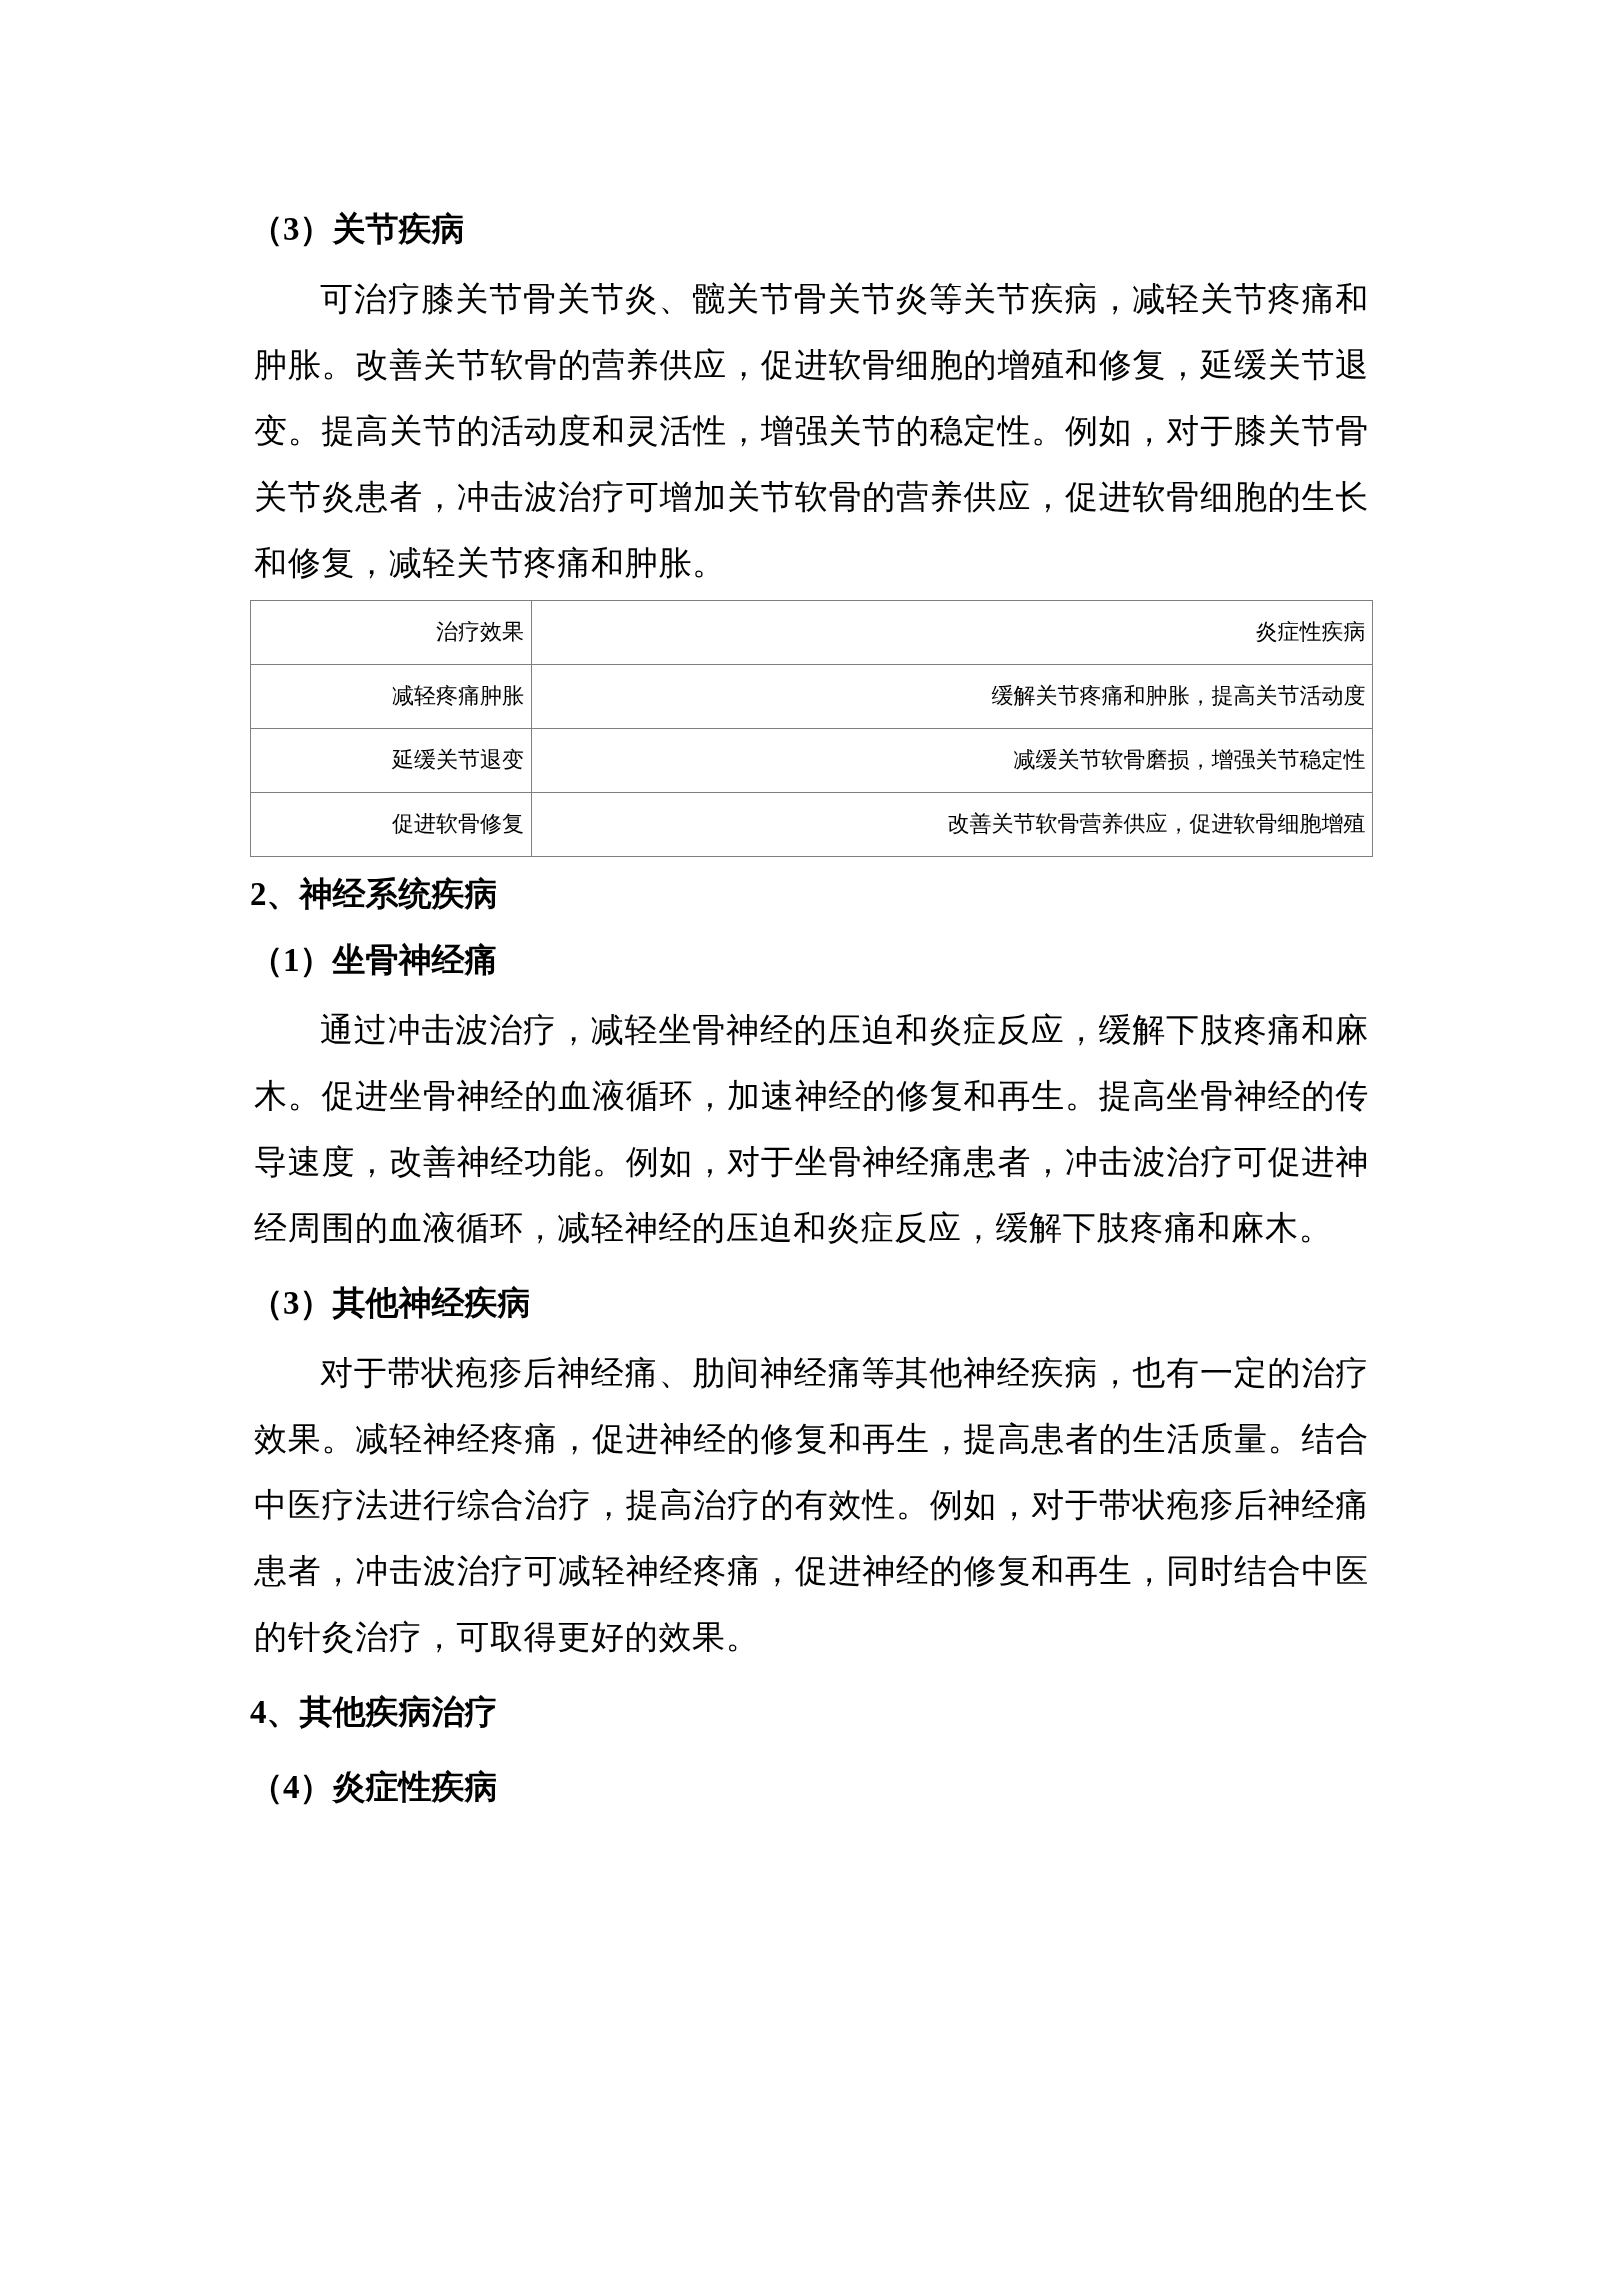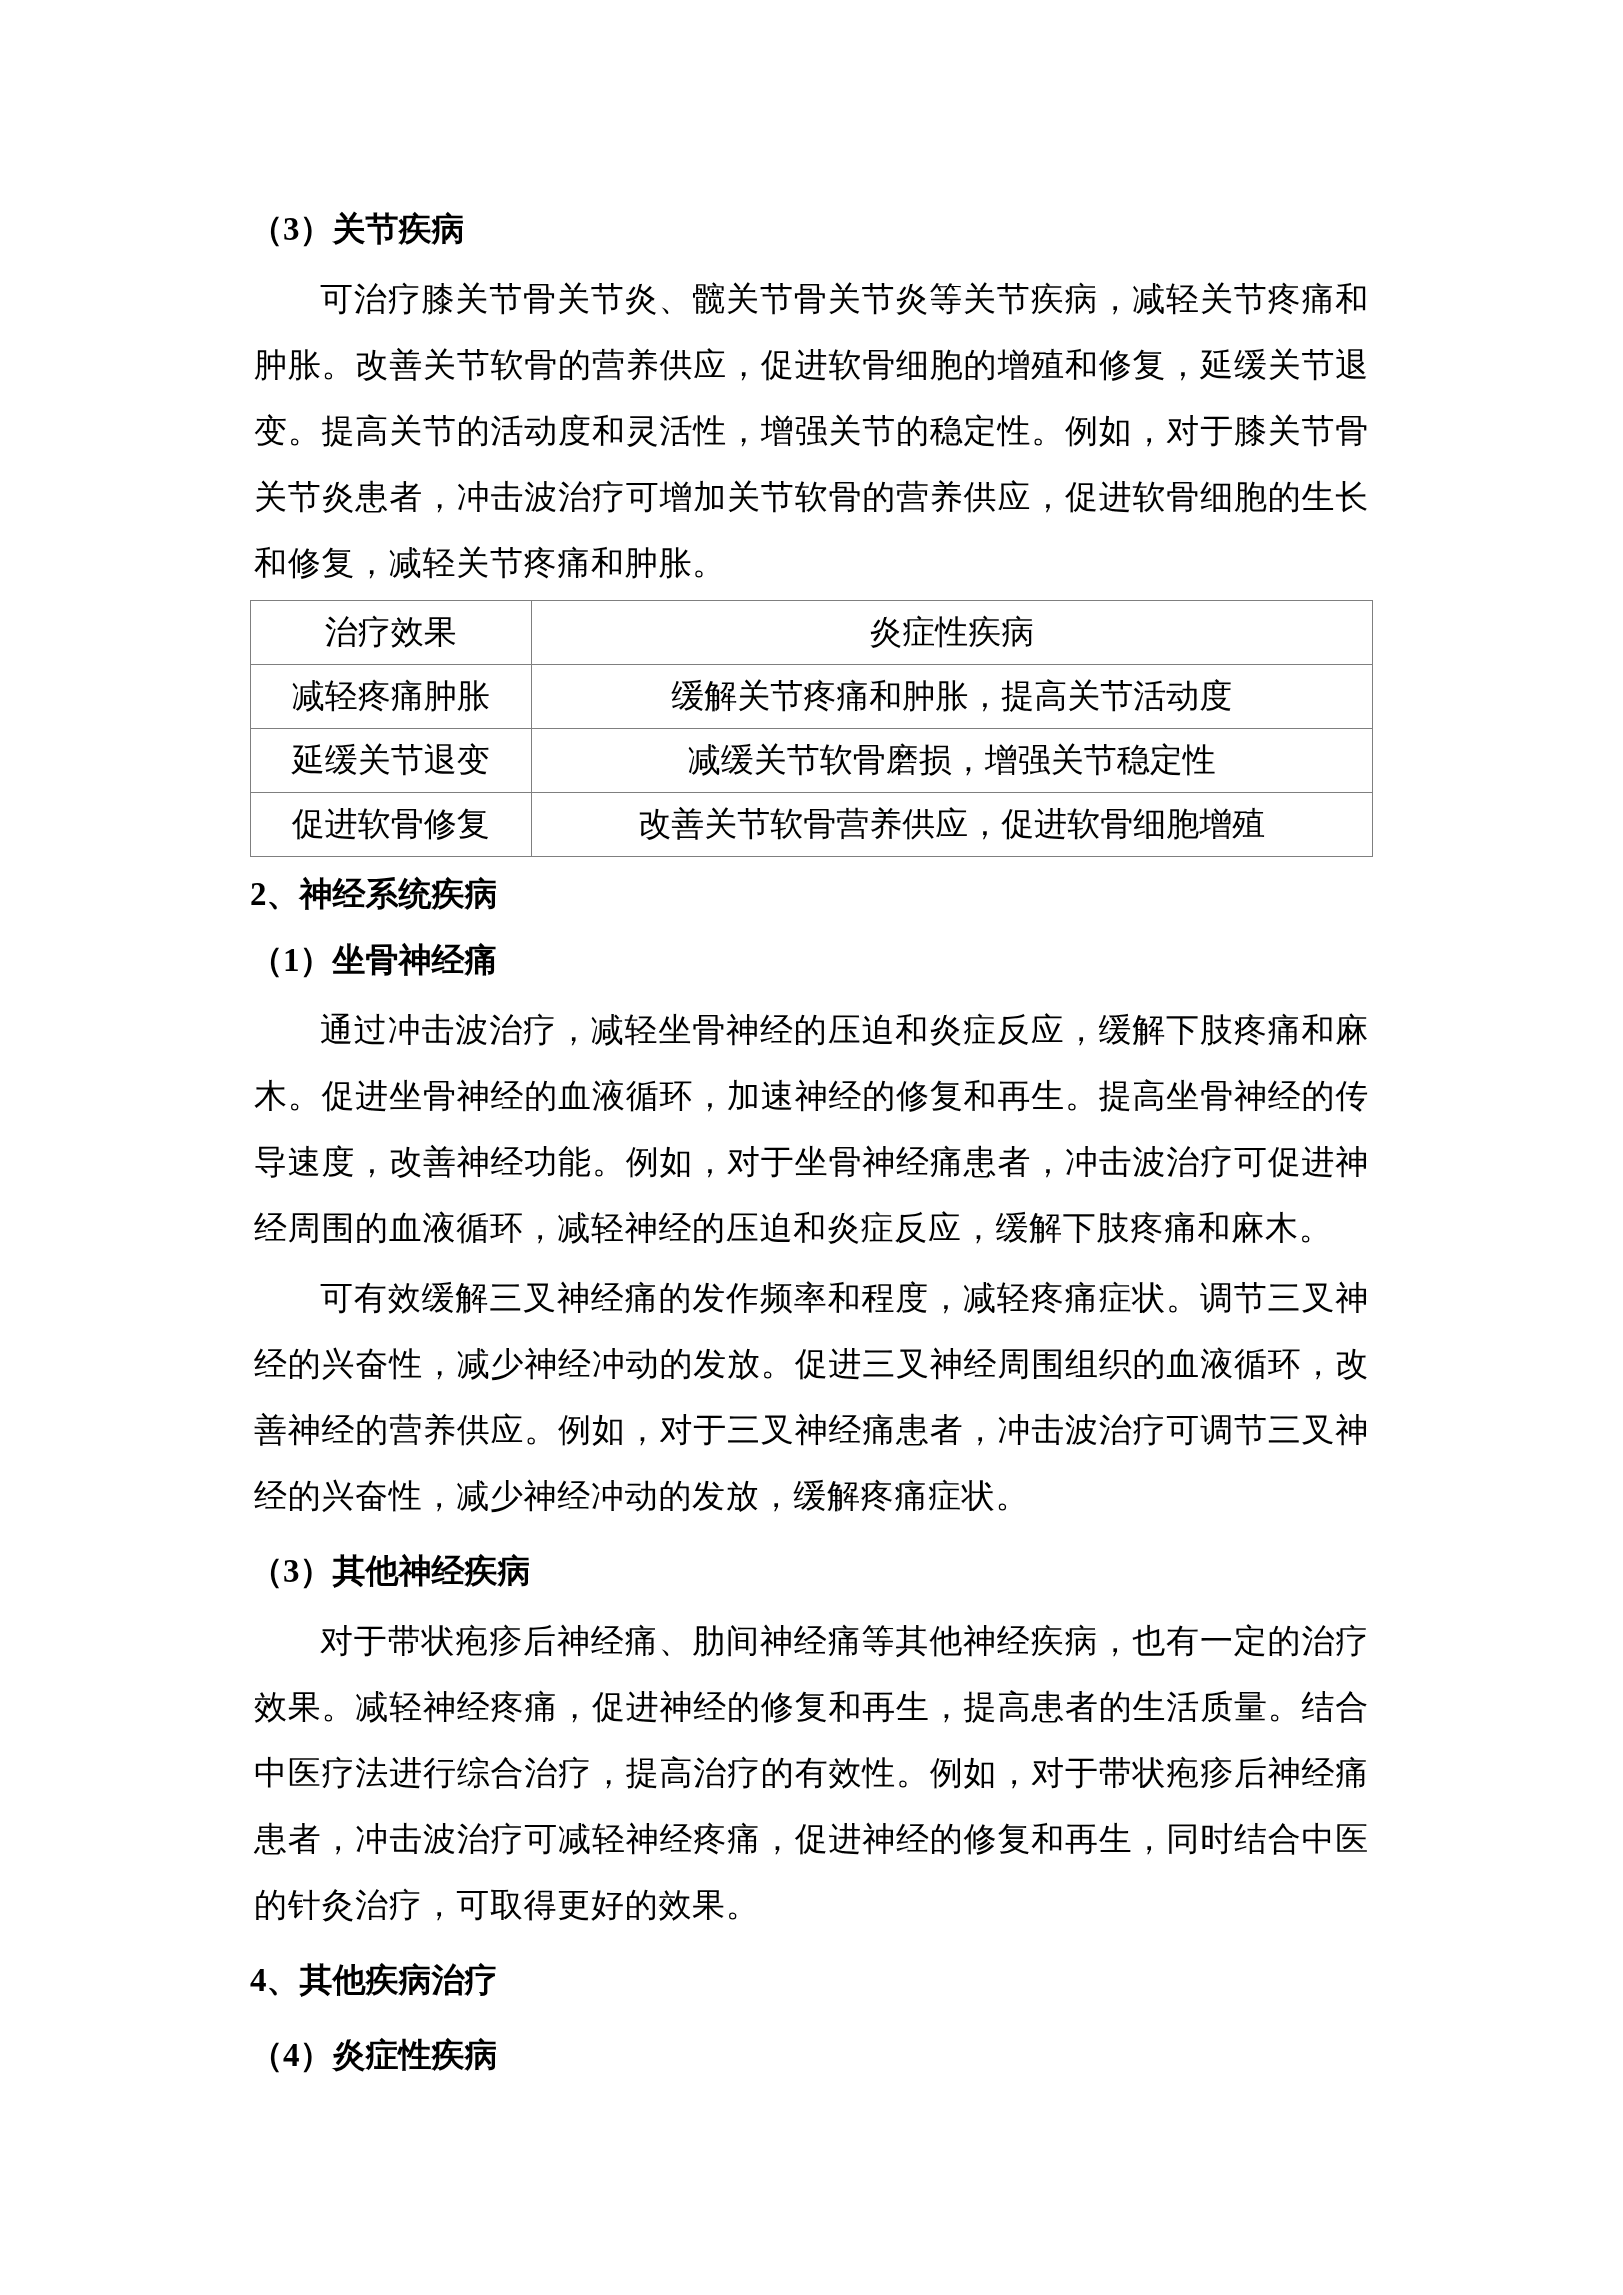--- a/index.html
+++ b/index.html
@@ -39,22 +39,22 @@
   table.doc-table {
     width: 100%;
     border-collapse: collapse;
     margin: 3.9px 0 3.9px 0;
     table-layout: fixed;
   }
   table.doc-table th,
   table.doc-table td {
     border: 1.3px solid #7f7f7f;
     font-weight: normal;
-    font-size: 33px;
-    text-align: center;
+    font-size: 22px;
+    text-align: right;
     vertical-align: middle;
     height: 63px;
     padding: 0 6.5px;
     line-height: 1.4;
   }
   table.doc-table .col-effect {
     width: 25%;
   }
 </style>
 </head>
@@ -93,21 +93,20 @@
     </tbody>
   </table>
 
   <h3 class="doc-heading">2、神经系统疾病</h3>
 
   <h3 class="doc-heading">（1）坐骨神经痛</h3>
 
   <p class="doc-paragraph">通过冲击波治疗，减轻坐骨神经的压迫和炎症反应，缓解下肢疼痛和麻木。促进坐骨神经的血液循环，加速神经的修复和再生。提高坐骨神经的传导速度，改善神经功能。例如，对于坐骨神经痛患者，冲击波治疗可促进神经周围的血液循环，减轻神经的压迫和炎症反应，缓解下肢疼痛和麻木。</p>
 
 
-  <p class="doc-paragraph">可有效缓解三叉神经痛的发作频率和程度，减轻疼痛症状。调节三叉神经的兴奋性，减少神经冲动的发放。促进三叉神经周围组织的血液循环，改善神经的营养供应。例如，对于三叉神经痛患者，冲击波治疗可调节三叉神经的兴奋性，减少神经冲动的发放，缓解疼痛症状。</p>
 
   <h3 class="doc-heading spaced">（3）其他神经疾病</h3>
 
   <p class="doc-paragraph">对于带状疱疹后神经痛、肋间神经痛等其他神经疾病，也有一定的治疗效果。减轻神经疼痛，促进神经的修复和再生，提高患者的生活质量。结合中医疗法进行综合治疗，提高治疗的有效性。例如，对于带状疱疹后神经痛患者，冲击波治疗可减轻神经疼痛，促进神经的修复和再生，同时结合中医的针灸治疗，可取得更好的效果。</p>
 
   <h3 class="doc-heading spaced">4、其他疾病治疗</h3>
 
   <h3 class="doc-heading spaced">（4）炎症性疾病</h3>
 
 </div>

